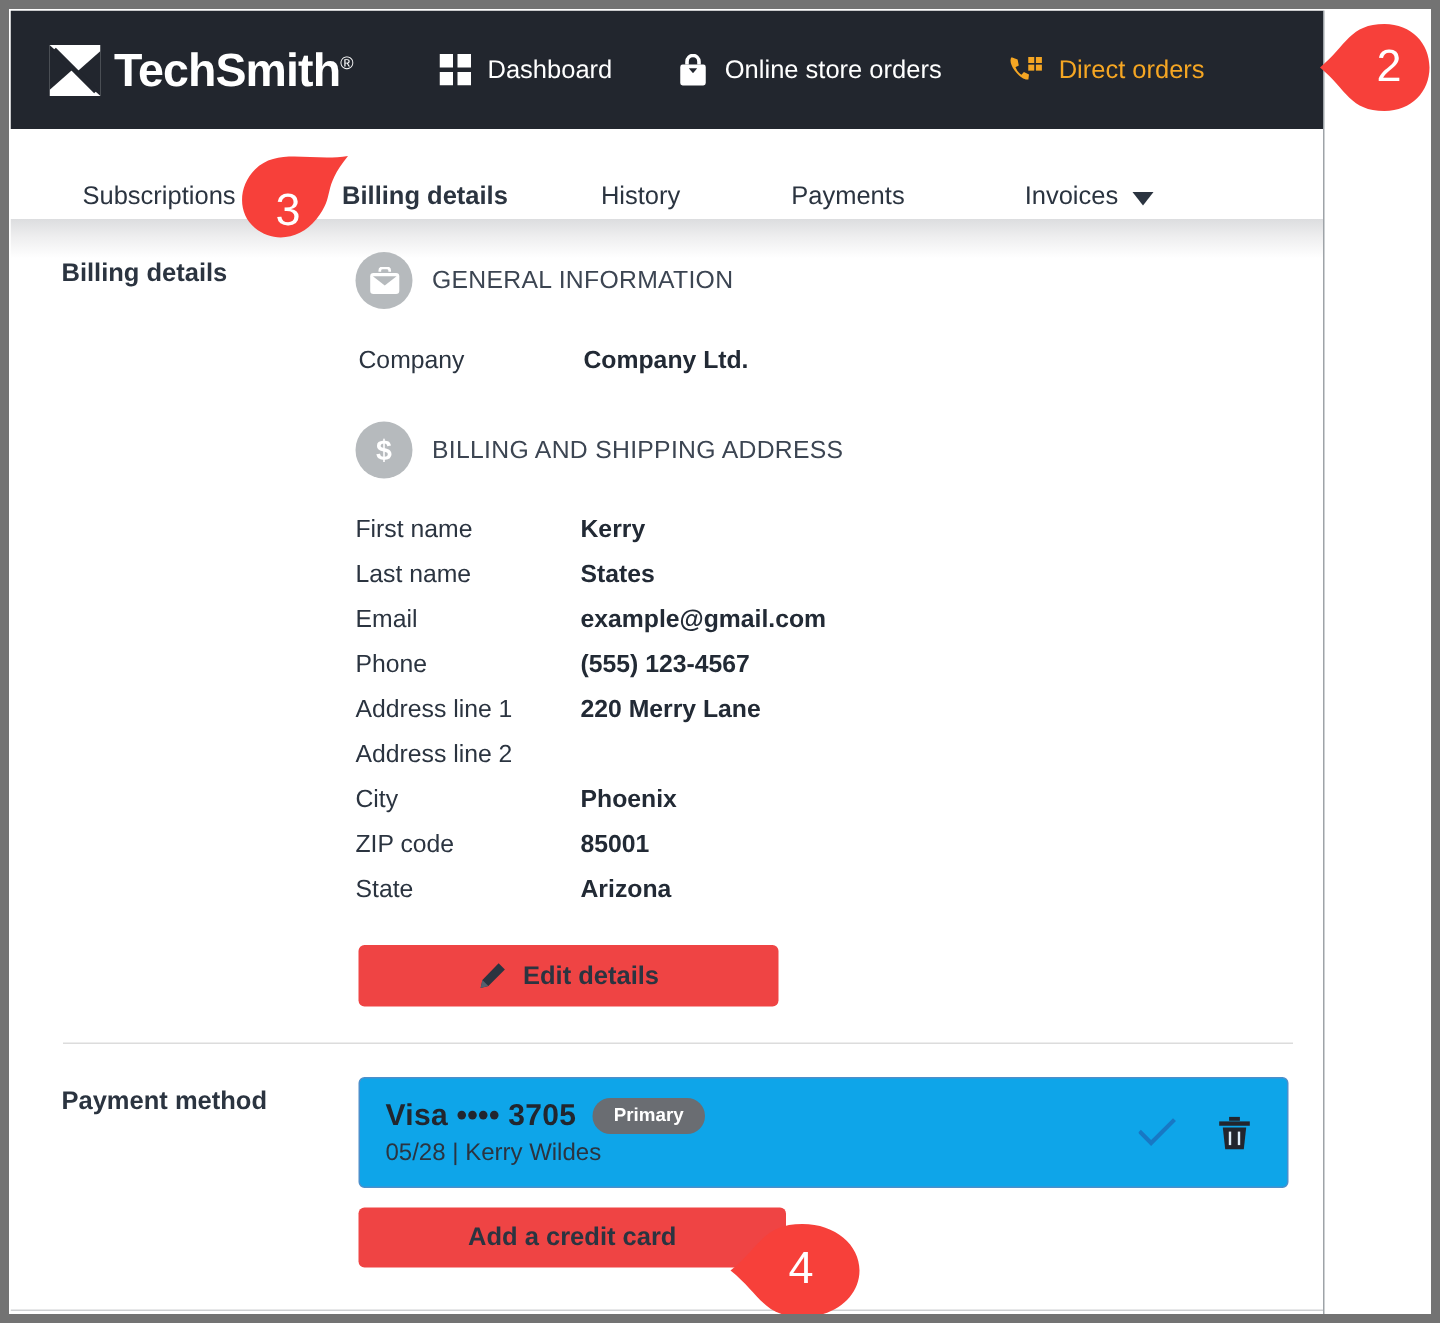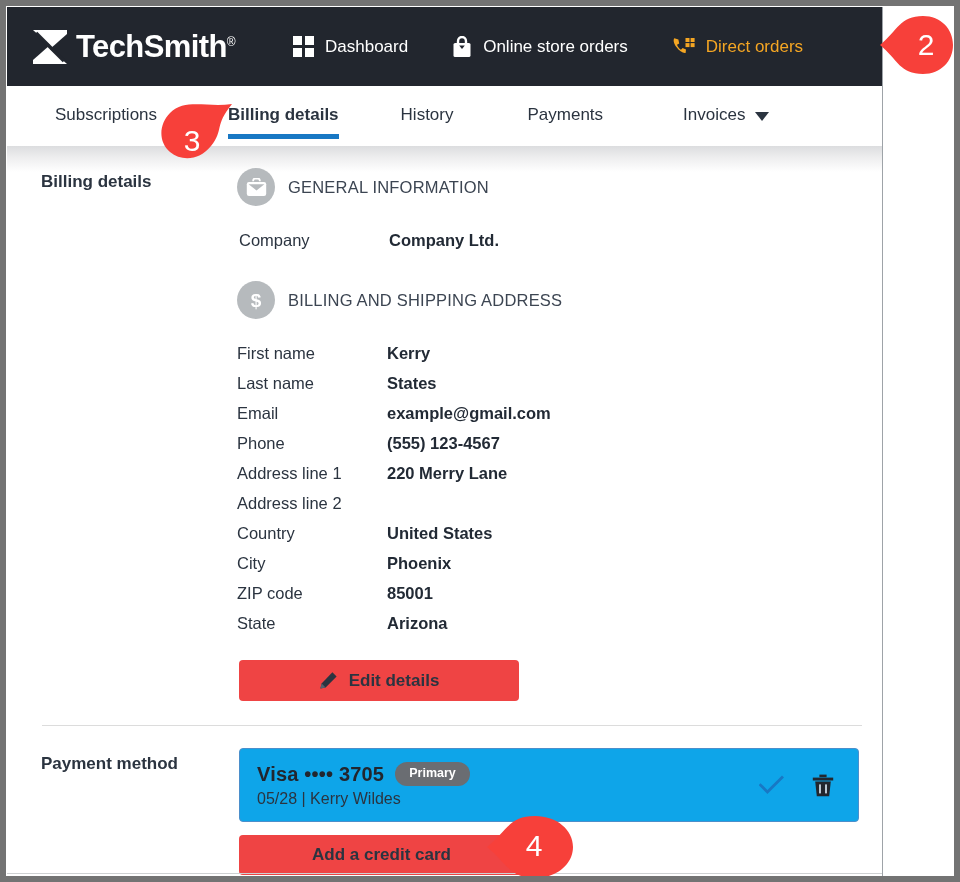--- a/index.html
+++ b/index.html
@@ -84,21 +84,21 @@
     color: #ffffff;
     cursor: pointer;
     white-space: nowrap;
   }
   .nav-link.active { color: #f5a623; }
   .nav-ico { display: block; }
 
   
   .tabbar {
     position: absolute;
-    left: 0; top: 79px;
+    left: 0; top: 95px;
     width: 876px;
     height: 60px;
     background: #ffffff;
     display: flex;
     align-items: flex-start;
   }
   .tab {
     position: relative;
     font-size: 17px;
     color: #2b3440;
@@ -427,24 +427,20 @@
               <span class="k">Phone</span>
               <span class="v">(555) 123-4567</span>
             </div>
             <div class="kv">
               <span class="k">Address line 1</span>
               <span class="v">220 Merry Lane</span>
             </div>
             <div class="kv">
               <span class="k">Address line 2</span>
               <span class="v"></span>
-            </div>
-            <div class="kv">
-              <span class="k">Country</span>
-              <span class="v">United States</span>
             </div>
             <div class="kv">
               <span class="k">City</span>
               <span class="v">Phoenix</span>
             </div>
             <div class="kv">
               <span class="k">ZIP code</span>
               <span class="v">85001</span>
             </div>
             <div class="kv">

